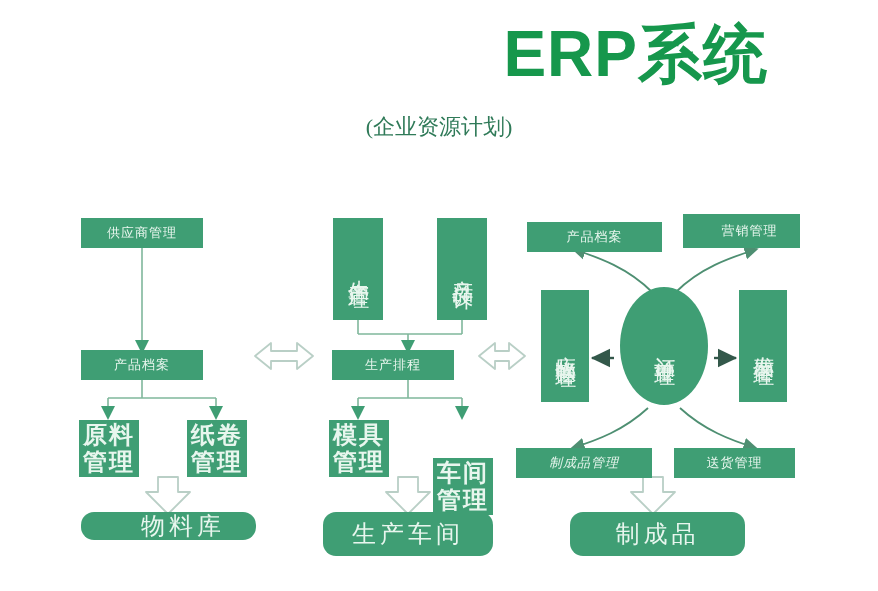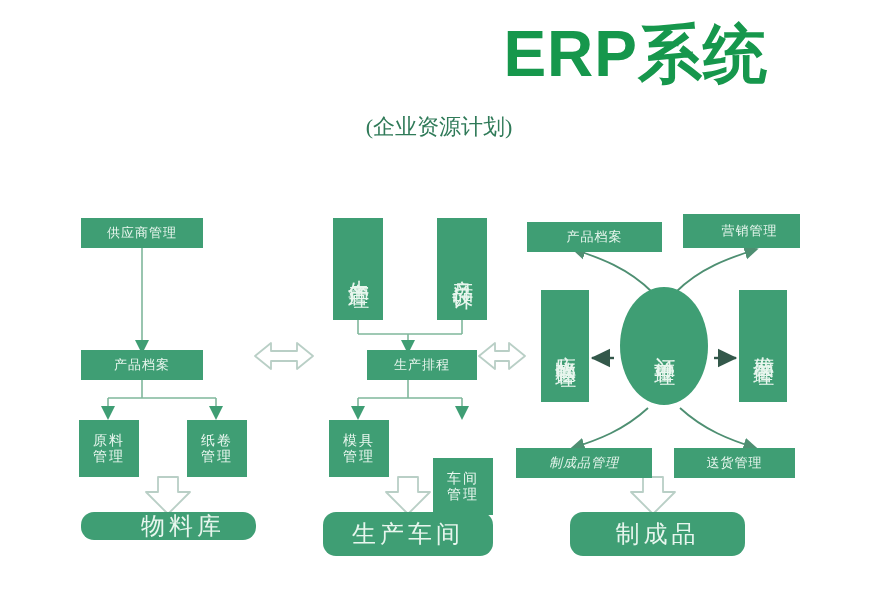--- a/index.html
+++ b/index.html
@@ -62,23 +62,24 @@
     z-index: 3;
   }
   .node.flat { font-size: 13px; }
   .node.vert {
     writing-mode: vertical-rl;
     text-orientation: upright;
     font-size: 21px;
     letter-spacing: 3px;
   }
   .node.stack {
-    font-size: 14px;
+    font-size: 24px;
     letter-spacing: 2px;
     white-space: pre-line;
+    font-weight: bold;
   }
   .node.round {
     border-radius: 13px;
     font-size: 24px;
     letter-spacing: 4px;
   }
   .node.ellipse {
     border-radius: 50%;
     writing-mode: vertical-rl;
     text-orientation: upright;
@@ -194,21 +195,21 @@
 
   <div class="node stack" style="left:187px; top:420px; width:60px; height:57px;">纸卷
 管理</div>
 
   <div class="node round" style="left:81px; top:512px; width:175px; height:28px;padding-left:29px;">物料库</div>
 
   <div class="node vert" style="left:333px; top:218px; width:50px; height:102px;">生产管理</div>
 
   <div class="node vert" style="left:437px; top:218px; width:50px; height:102px;">产品设计</div>
 
-  <div class="node flat" style="left:367px; top:350px; width:110px; height:30px;">生产排程</div>
+  <div class="node flat" style="left:332px; top:350px; width:122px; height:30px;">生产排程</div>
 
   <div class="node stack" style="left:329px; top:420px; width:60px; height:57px;">模具
 管理</div>
 
   <div class="node stack" style="left:433px; top:420px; width:60px; height:57px;margin-top:38px;">车间
 管理</div>
 
   <div class="node round" style="left:323px; top:512px; width:170px; height:44px;">生产车间</div>
 
   <div class="node flat" style="left:527px; top:222px; width:135px; height:30px;">产品档案</div>

